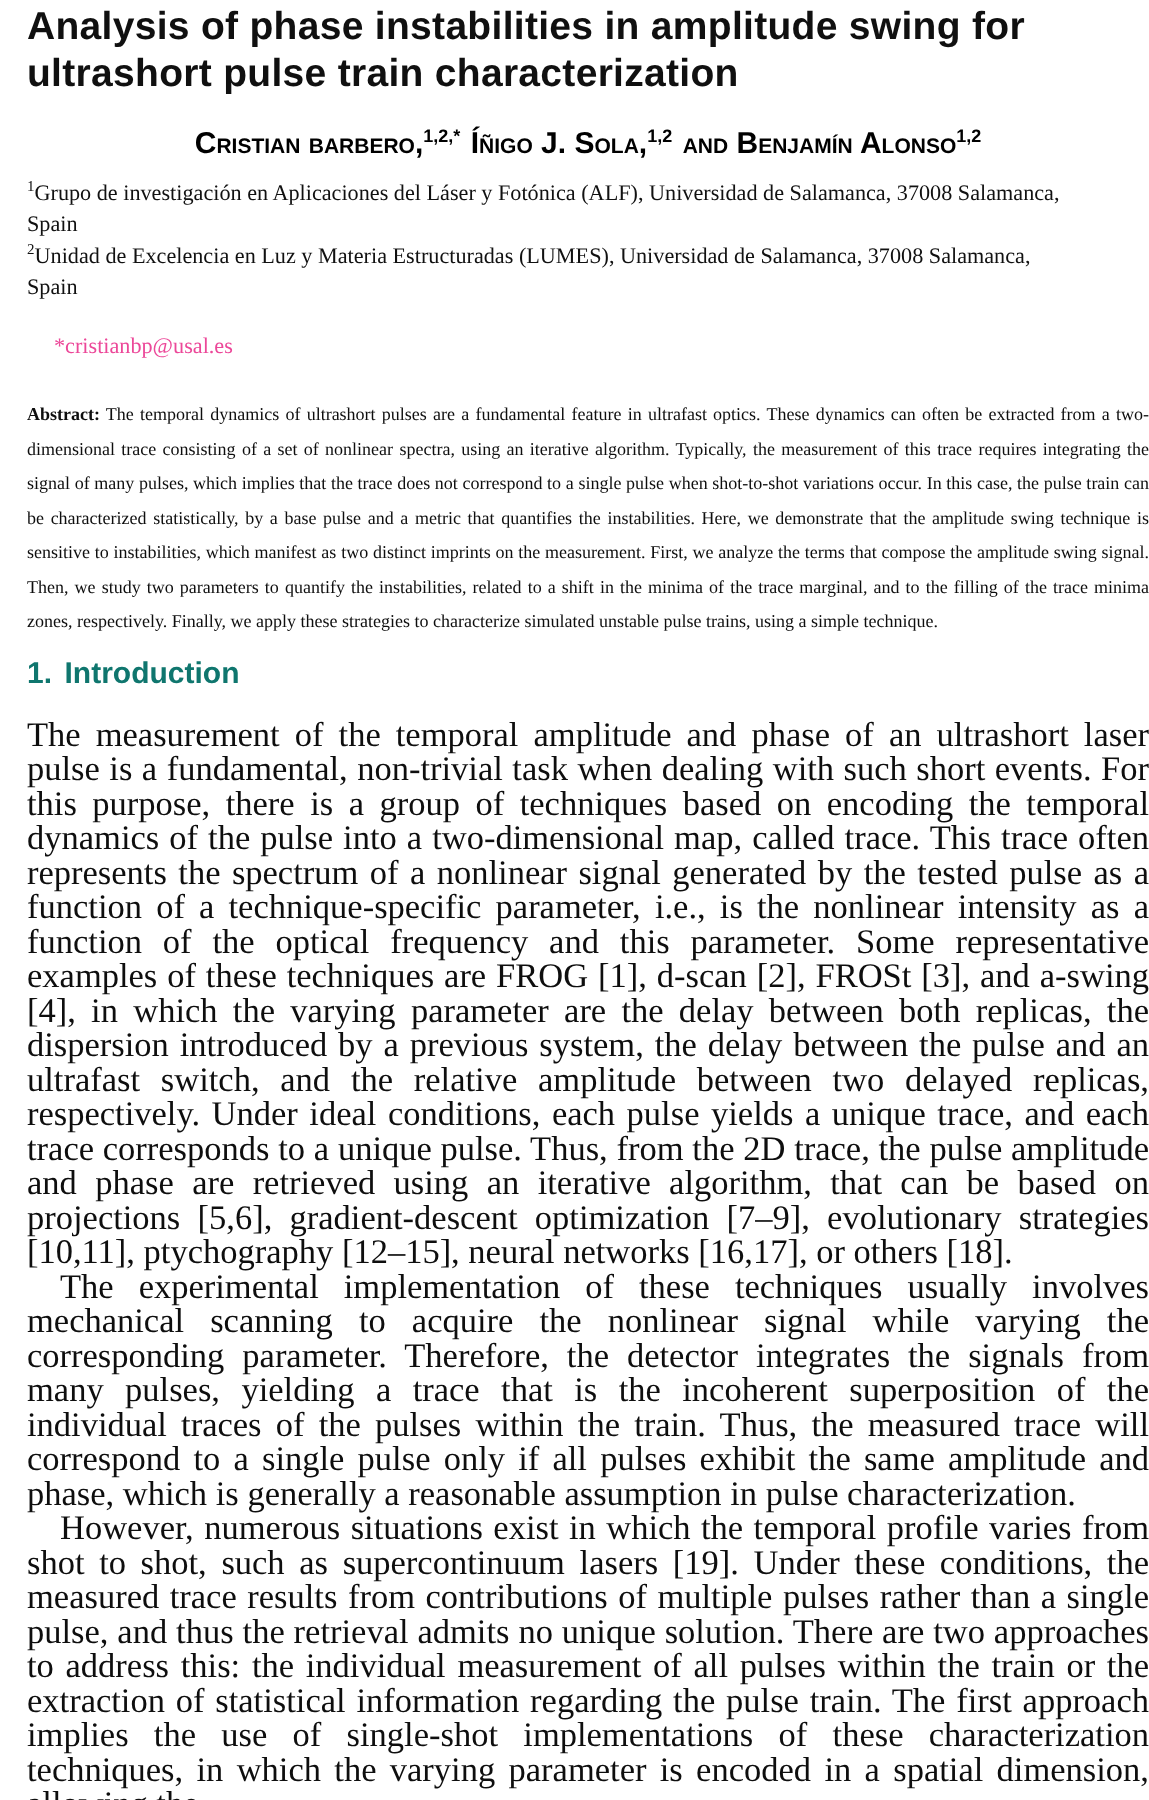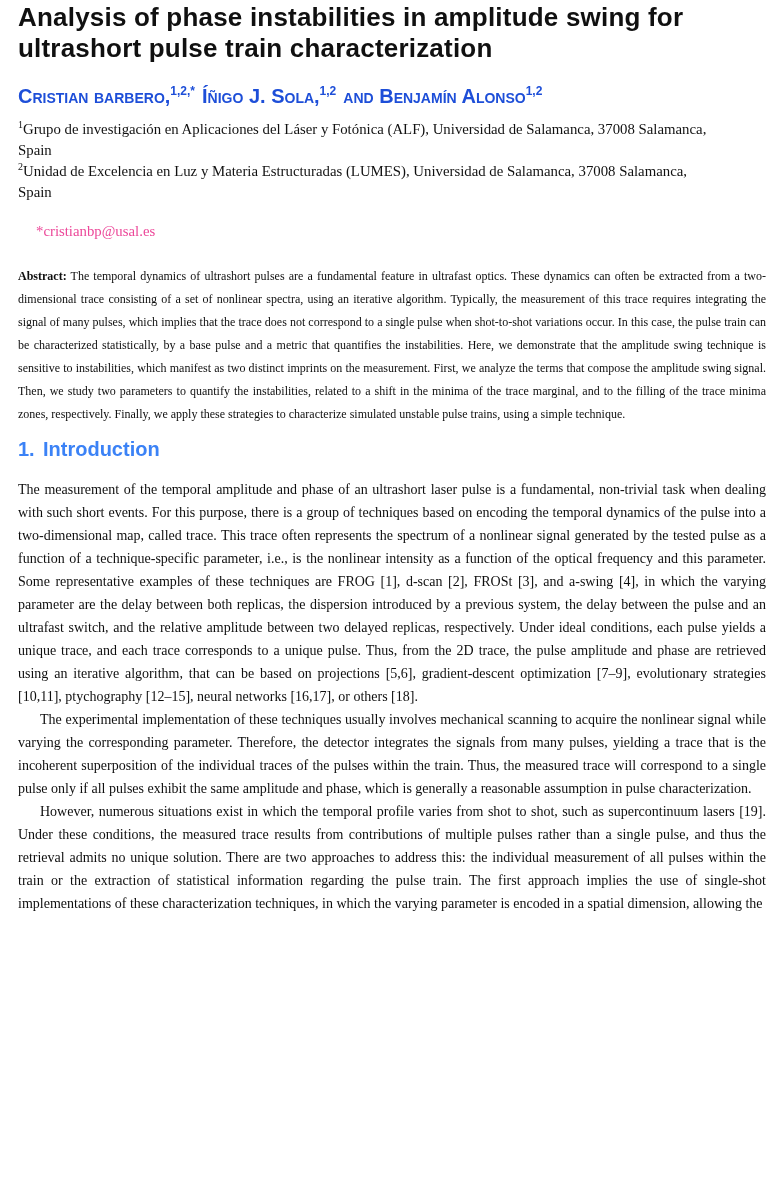--- a/index.html
+++ b/index.html
@@ -24,22 +24,23 @@
     letter-spacing: 0.2px;
     color: #101010;
   }
   
   .authors {
     margin-top: 21px;
     font-family: "Liberation Sans", sans-serif;
     font-size: 20px;
     line-height: 23px;
     font-weight: 600;
-    color: #1d4ed8;
+    color: #000000;
     white-space: nowrap;
+    text-align: center;
   }
   .aname { font-variant: small-caps; }
   .asup {
     font-size: 12px;
     font-variant: normal;
     vertical-align: super;
     line-height: 0;
   }
   .aseg + .aseg { margin-left: 7px; }
   
@@ -71,28 +72,28 @@
     color: #0e0e0e;
   }
   .abstract-label { font-weight: bold; }
   
   .section-heading {
     margin: 11px 0 0 0;
     font-family: "Liberation Sans", sans-serif;
     font-weight: bold;
     font-size: 20px;
     line-height: 24px;
-    color: #3b82f6;
+    color: #0f766e;
   }
   .sec-num { display: inline-block; min-width: 25px; }
   
   .body-par {
     margin: 0;
     font-family: "Liberation Serif", serif;
-    font-size: 14px;
+    font-size: 23px;
     line-height: 23px;
     text-align: justify;
     color: #0e0e0e;
   }
   .body-par.first { margin-top: 17px; }
   .body-par.indent { text-indent: 22px; }
 </style>
 </head>
 <body>
 

